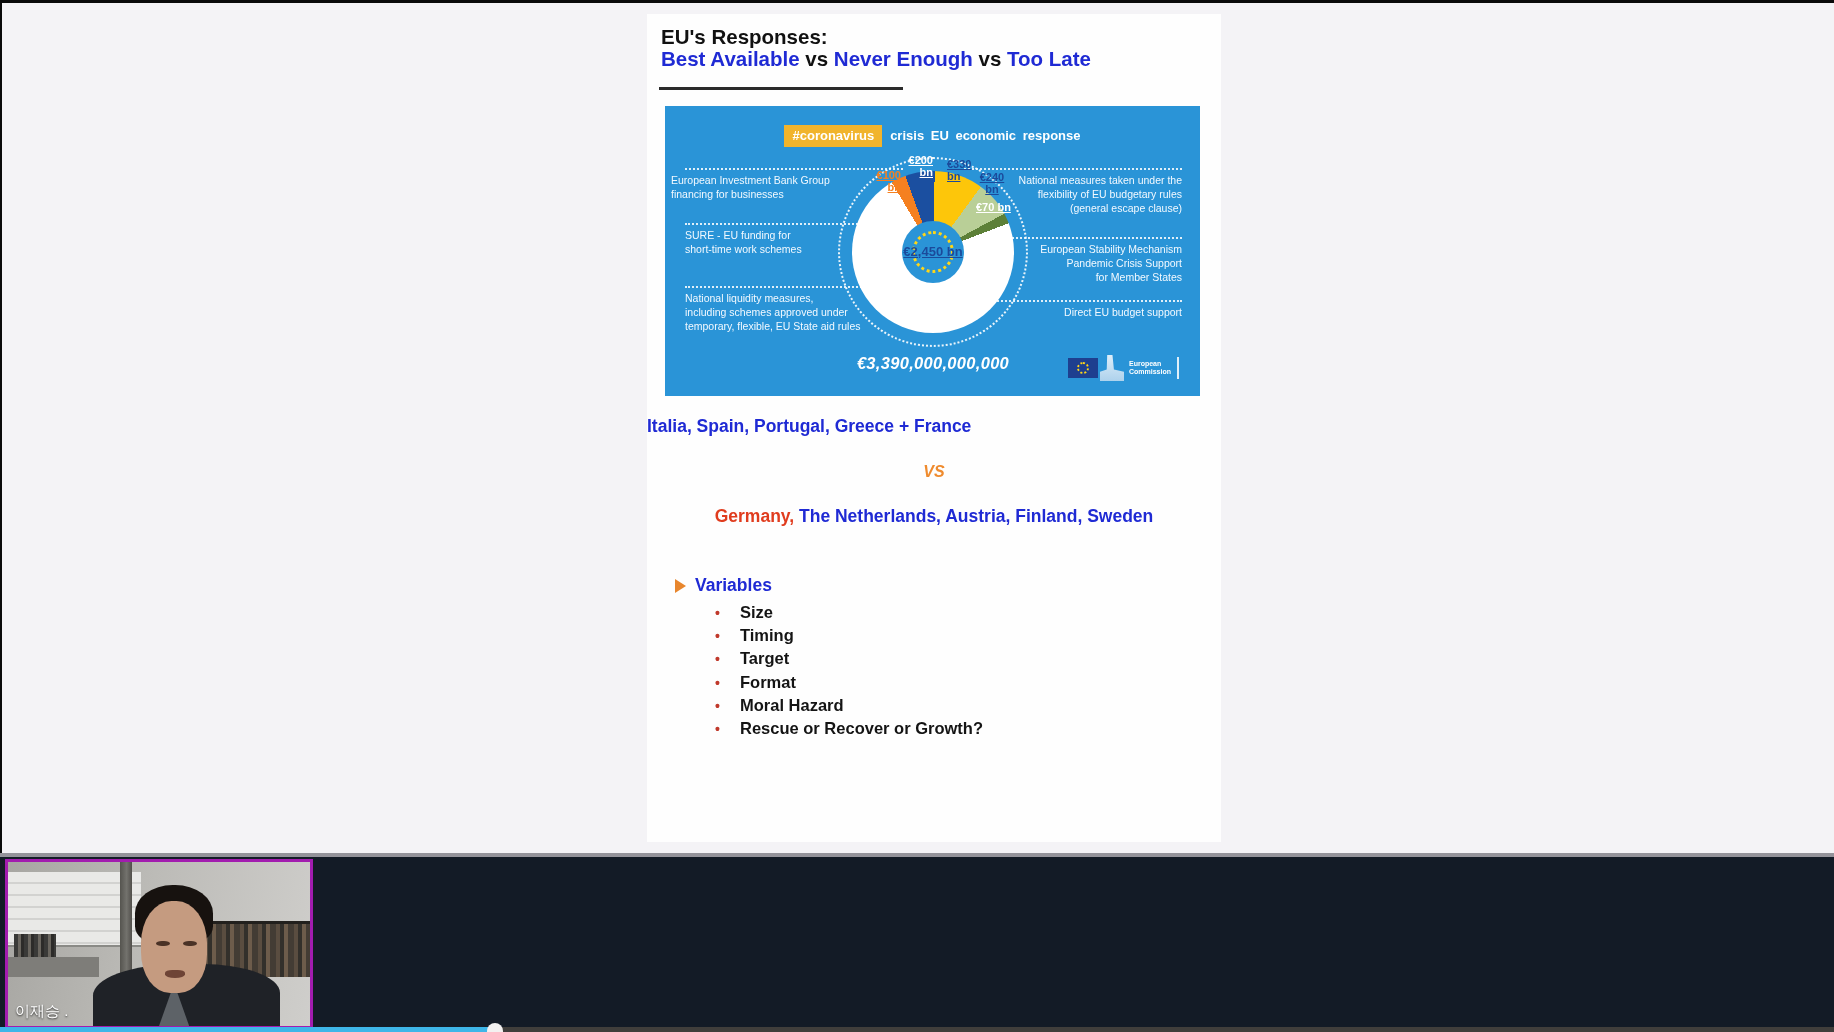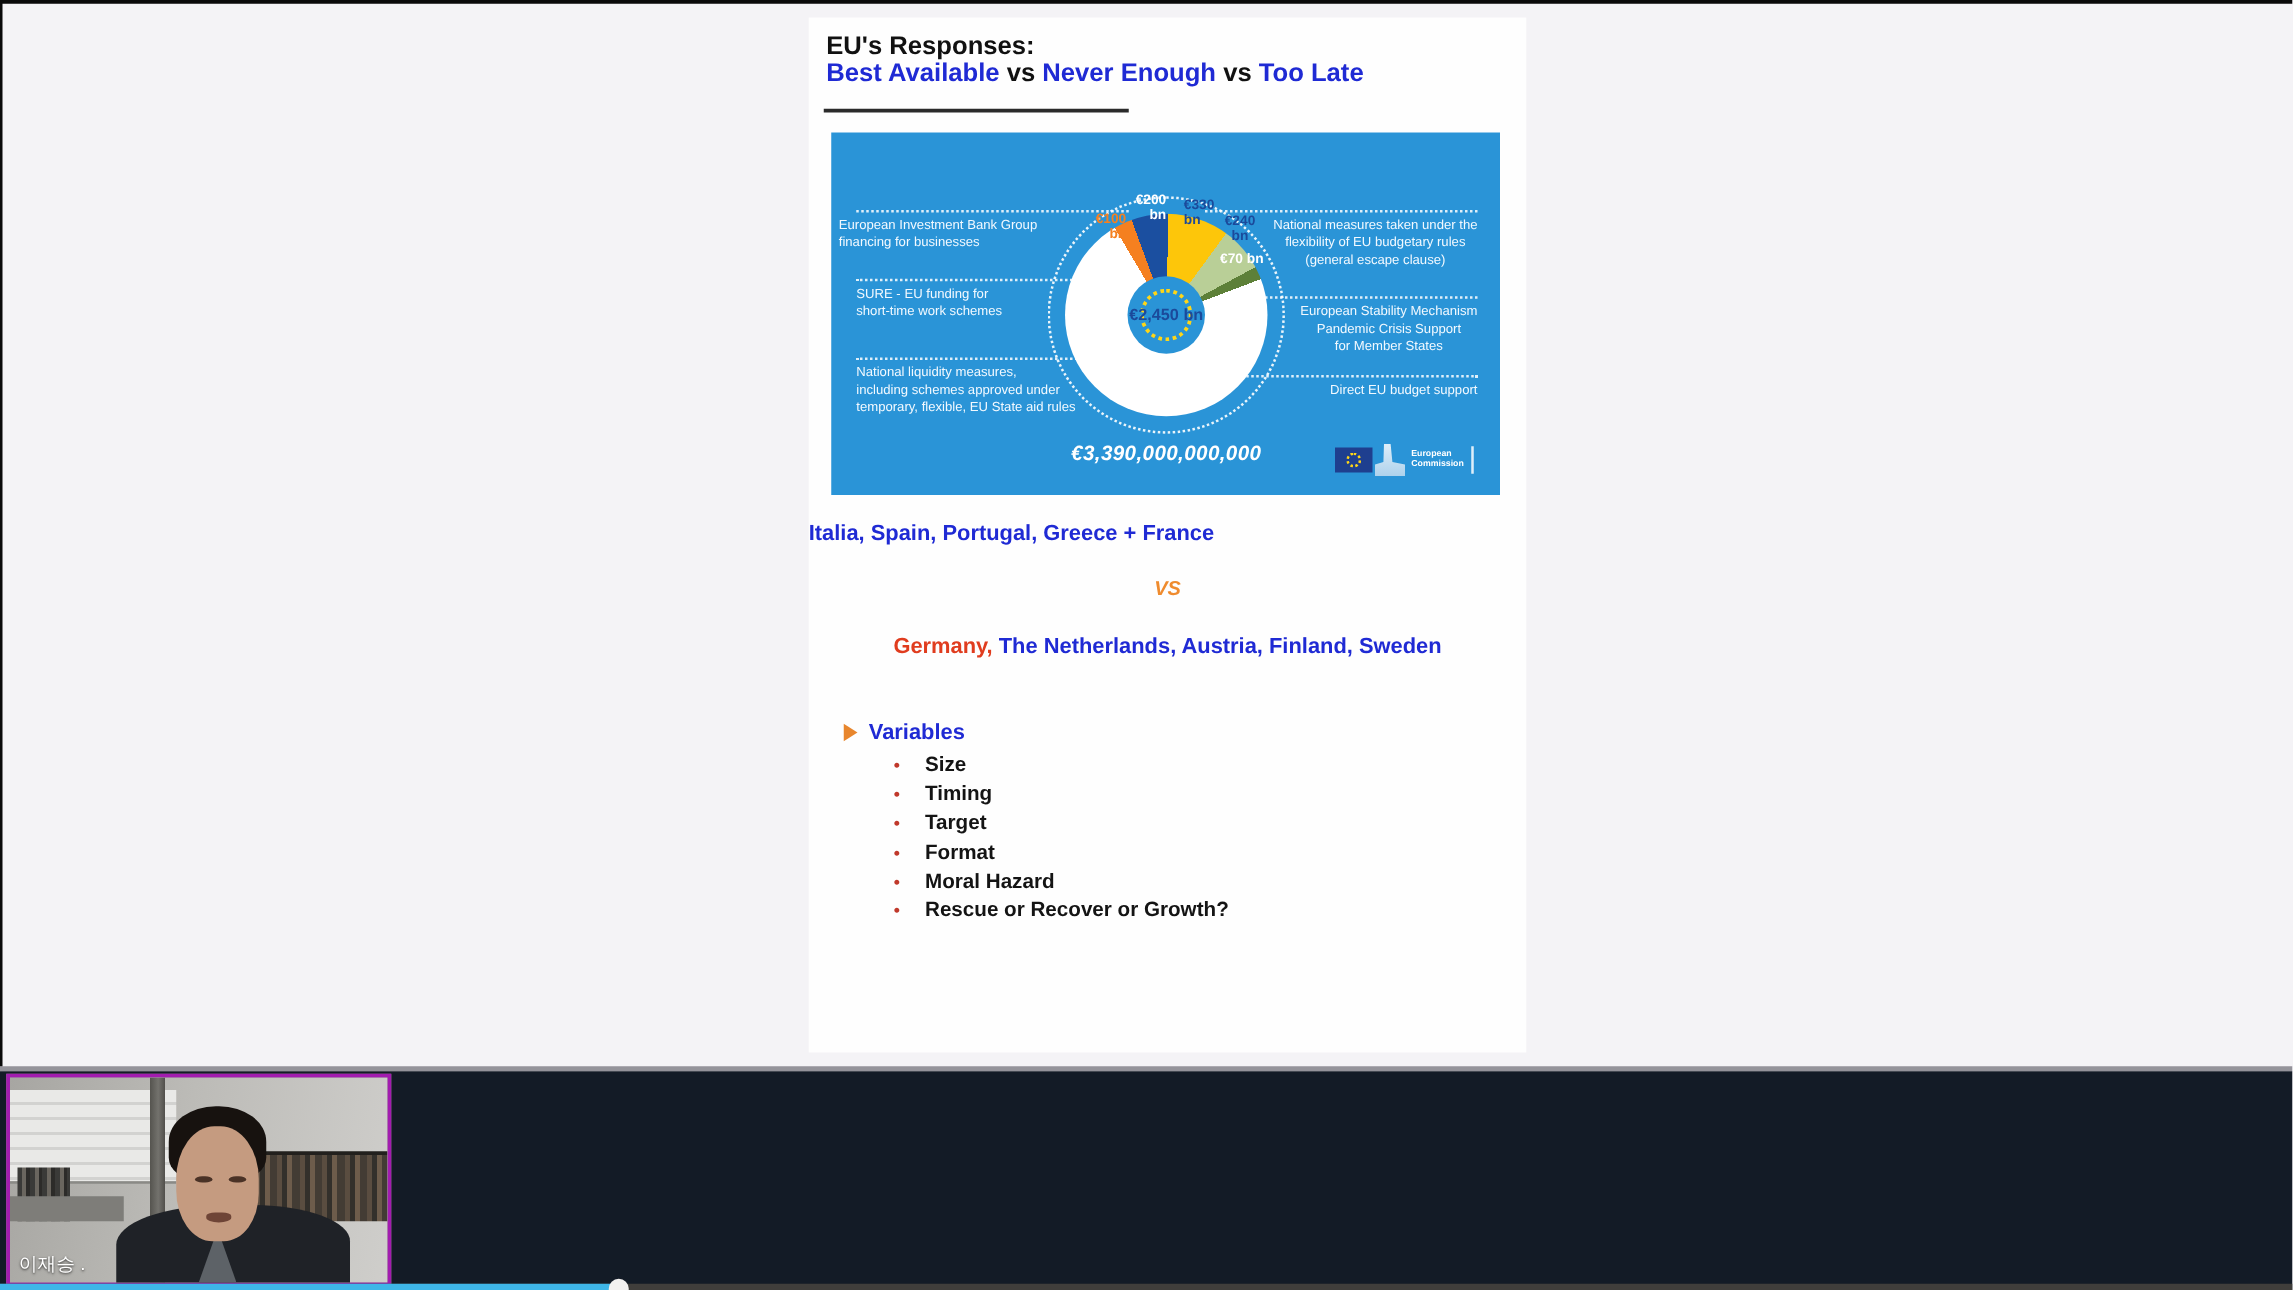--- a/index.html
+++ b/index.html
@@ -29,34 +29,34 @@
   .ig-sep { position:absolute; border-top:2px dotted rgba(255,255,255,.85); height:0; }
   .s-l1 { left:20px; top:62px;  width:218px; }
   .s-l2 { left:20px; top:117px; width:200px; }
   .s-l3 { left:20px; top:180px; width:192px; }
   .s-r1 { right:18px; top:62px;  width:218px; }
   .s-r2 { right:18px; top:131px; width:205px; }
   .s-r3 { right:18px; top:194px; width:188px; }
 
   .ig-label { position:absolute; color:#f2f9ff; font-size:10.5px; line-height:1.32; white-space:pre-line; }
   .l-left  { text-align:left; }
-  .l-right { text-align:center; }
+  .l-right { text-align:right; }
   .l1 { left:6px; top:68px; }
   .l2 { left:20px; top:123px; }
   .l3 { left:20px; top:186px; }
   .r1 { right:18px; top:68px; }
   .r2 { right:18px; top:137px; }
   .r3 { right:18px; top:200px; }
 
   .donut-ring { position:absolute; left:173px; top:51px; width:190px; height:190px; border:2px dotted rgba(255,255,255,.9); border-radius:50%; }
   .donut { position:absolute; left:187px; top:65px; width:162px; height:162px; border-radius:50%; }
   .donut-hole { position:absolute; left:237px; top:115px; width:62px; height:62px; border-radius:50%; background:#2a94d7; display:flex; align-items:center; justify-content:center; }
   .stars-ring { width:42px; height:42px; border-radius:50%; border:3px dotted #ffd617; }
 
-  .val { position:absolute; font-weight:bold; font-size:11px; line-height:1.08; }
+  .val { position:absolute; font-weight:bold; font-size:11px; line-height:1.08;text-decoration:underline; }
   .v200  { left:234px; top:49px;  width:34px; text-align:right;  color:#fff; }
   .v330  { left:282px; top:53px;  width:34px; text-align:left;   color:#1b4a9b; }
   .v240  { left:310px; top:66px;  width:34px; text-align:center; color:#1b4a9b; }
   .v70   { left:311px; top:96px;  color:#fff; white-space:nowrap; }
   .v100  { left:202px; top:64px;  width:34px; text-align:right;  color:#f58020; }
   .v2450 { left:218px; top:139px; width:100px; text-align:center; color:#1b4a9b; font-size:13px; white-space:nowrap; }
 
   .ig-total { position:absolute; left:168px; top:248px; width:200px; text-align:center; color:#fff; font-size:16.5px; font-weight:bold; letter-spacing:.3px;font-style:italic; }
 
   .ec-logo { position:absolute; left:403px; top:247px; height:30px; display:flex; align-items:center; }
@@ -116,20 +116,23 @@
 <div class="share-area">
   <div class="slide">
 
     <div class="slide-title">EU's Responses:</div>
     <div class="slide-subtitle">
       <span class="t-blue">Best Available</span><span class="t-black"> vs </span><span class="t-blue">Never Enough</span><span class="t-black"> vs </span><span class="t-blue">Too Late</span>
     </div>
     <div class="title-underline"></div>
 
     <div class="infographic">
+      <div class="ig-header">
+        <span class="ig-badge">#coronavirus</span><span class="ig-header-text">crisis EU economic response</span>
+      </div>
 
       <div class="ig-sep s-l1"></div>
       <div class="ig-label l-left l1">European Investment Bank Group
 financing for businesses</div>
       <div class="ig-sep s-l2"></div>
       <div class="ig-label l-left l2">SURE - EU funding for
 short-time work schemes</div>
       <div class="ig-sep s-l3"></div>
       <div class="ig-label l-left l3">National liquidity measures,
 including schemes approved under

